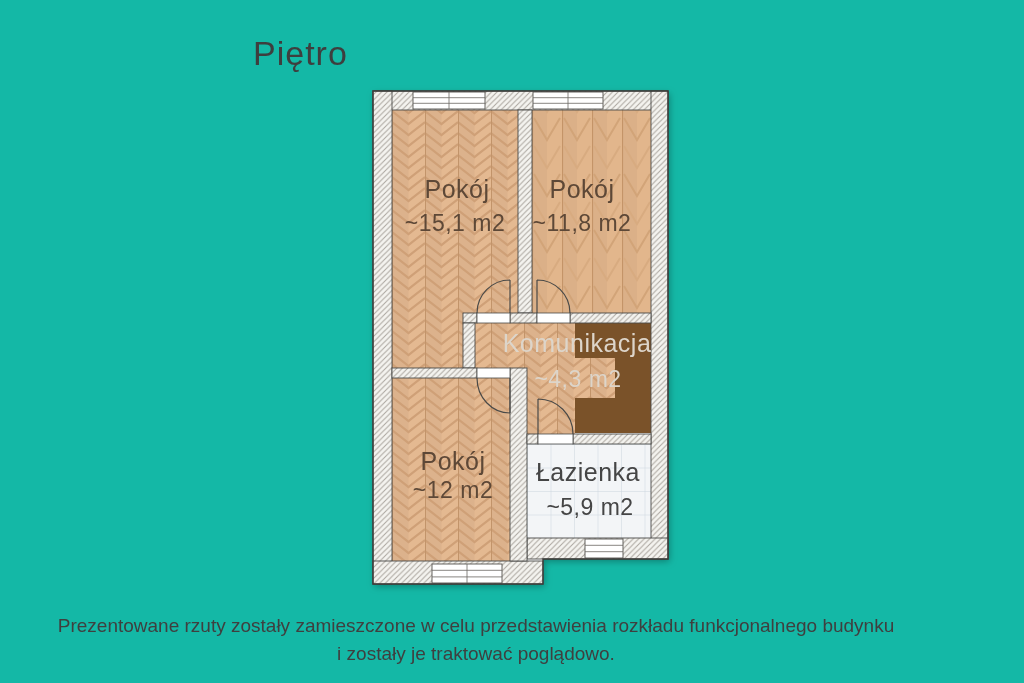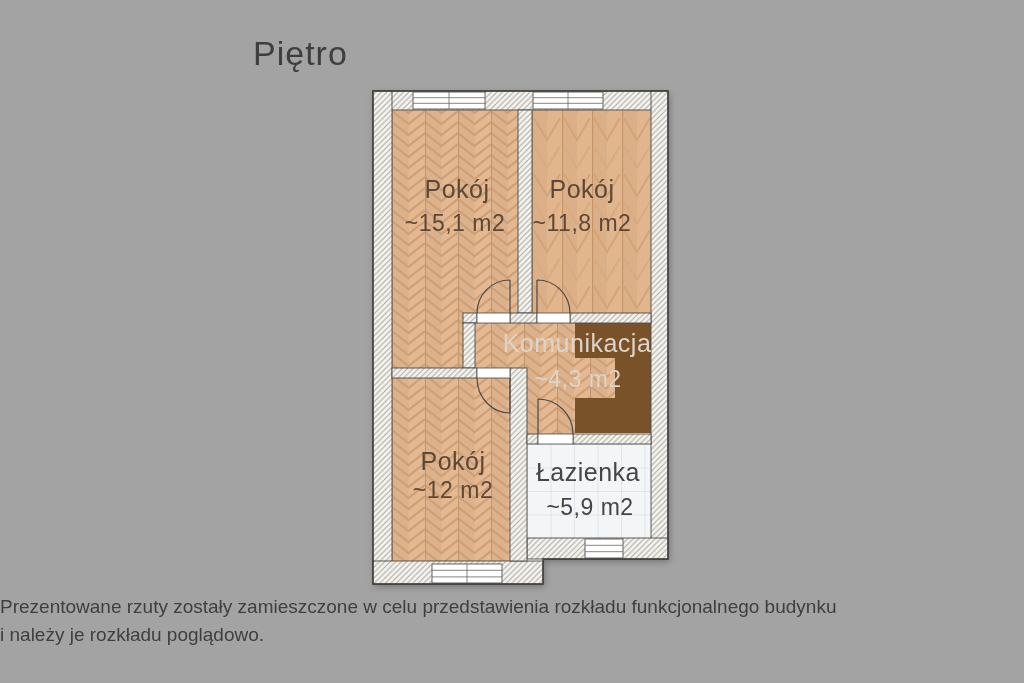--- a/index.html
+++ b/index.html
@@ -1,29 +1,29 @@
 <!DOCTYPE html>
 <html><head>
 <meta charset="utf-8">
 <style>
   html,body{margin:0;padding:0;background:#ffffff;}
-  .page{position:relative;width:1024px;height:683px;background:#a3a3a3;overflow:hidden;
+  .page{position:relative;width:1024px;height:683px;background:#14b8a6;overflow:hidden;
         font-family:"Liberation Sans",sans-serif;}
   .title{position:absolute;left:253px;top:34px;font-size:34px;font-weight:300;
          color:#3e3e3e;letter-spacing:1px;}
   .plan-wrap{position:absolute;left:350px;top:76px;width:340px;height:520px;}
   .plan text{font-family:"Liberation Sans",sans-serif;letter-spacing:0.5px;}
   .room-name{font-size:25px;}
   .room-area{font-size:23px;}
   .wall{fill:url(#hatch);stroke:#4a4a48;stroke-width:0.9;}
   .opening{fill:#ffffff;stroke:#4a4a48;stroke-width:0.8;}
   .door{fill:none;stroke:#4a4a48;stroke-width:1.2;}
   .win{fill:#ffffff;stroke:#55524e;stroke-width:0.9;}
   .mullion{fill:none;stroke:#6a6762;stroke-width:0.8;}
-  .disclaimer{position:absolute;left:0;top:593px;width:952px;text-align:left;
+  .disclaimer{position:absolute;left:0;top:612px;width:952px;text-align:center;
               font-size:19px;line-height:28px;color:#3f3f3f;font-weight:300;}
 </style>
 </head>
 <body>
 
 <div class="page">
 
   <div class="title">Piętro</div>
 
   <div class="plan-wrap">
@@ -138,16 +138,16 @@
         <text class="room-area" x="453" y="492" fill="#5d4837">~12 m2</text>
 
         <text class="room-name" x="588" y="475" fill="#454545">Łazienka</text>
         <text class="room-area" x="590" y="509" fill="#454545">~5,9 m2</text>
       </g>
     </svg>
   </div>
 
   <div class="disclaimer">
     <div>Prezentowane rzuty zostały zamieszczone w celu przedstawienia rozkładu funkcjonalnego budynku</div>
-    <div>i należy je rozkładu poglądowo.</div>
+    <div>i zostały je traktować poglądowo.</div>
   </div>
 
 </div>
 
 </body></html>

